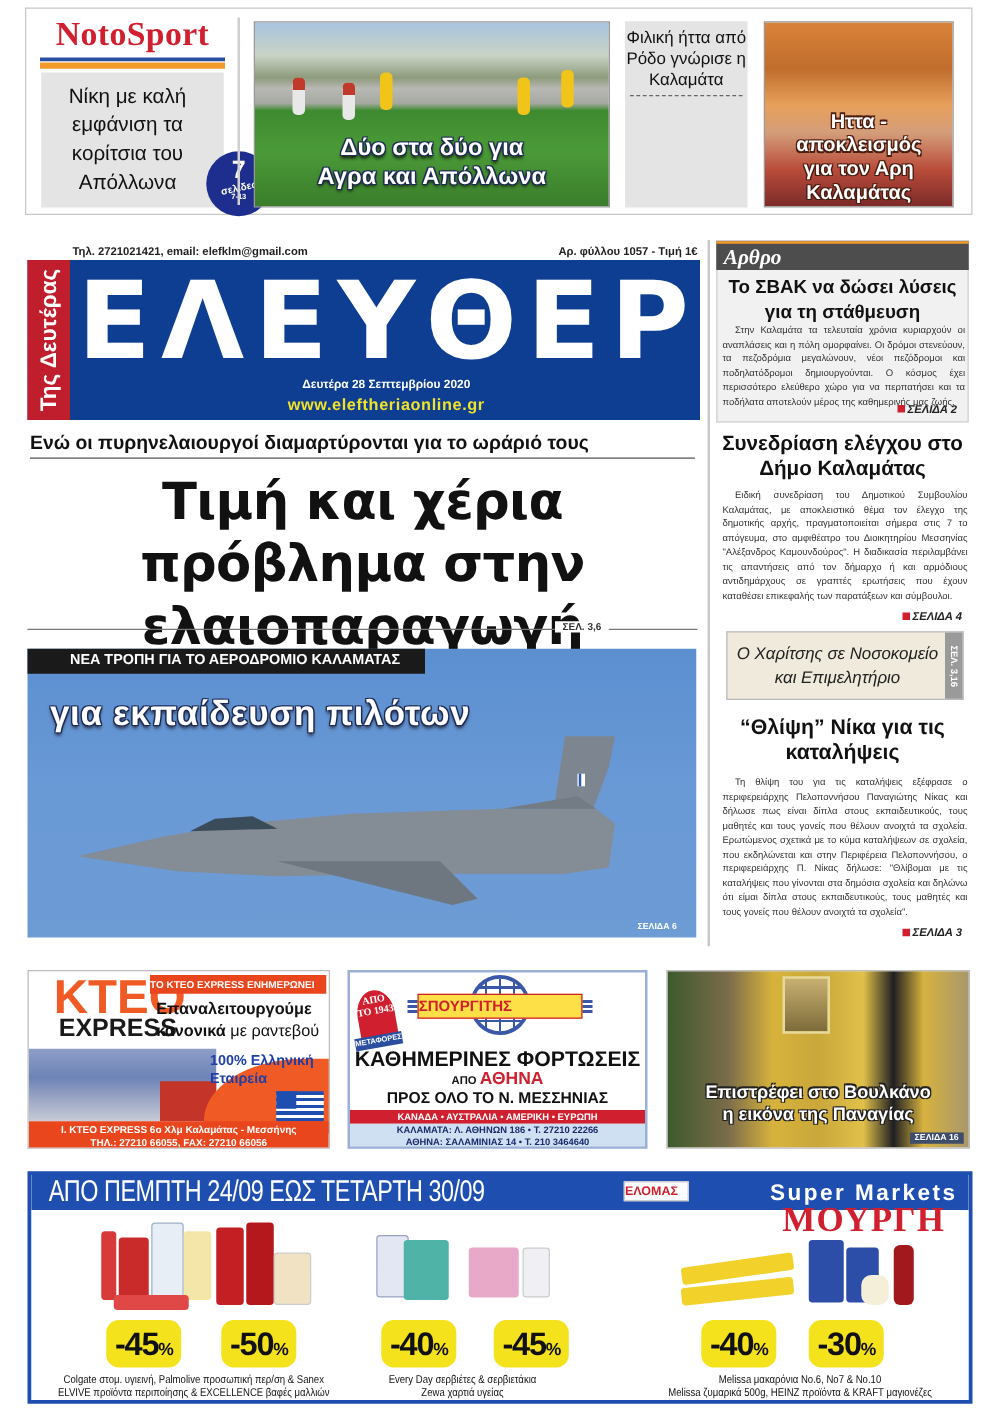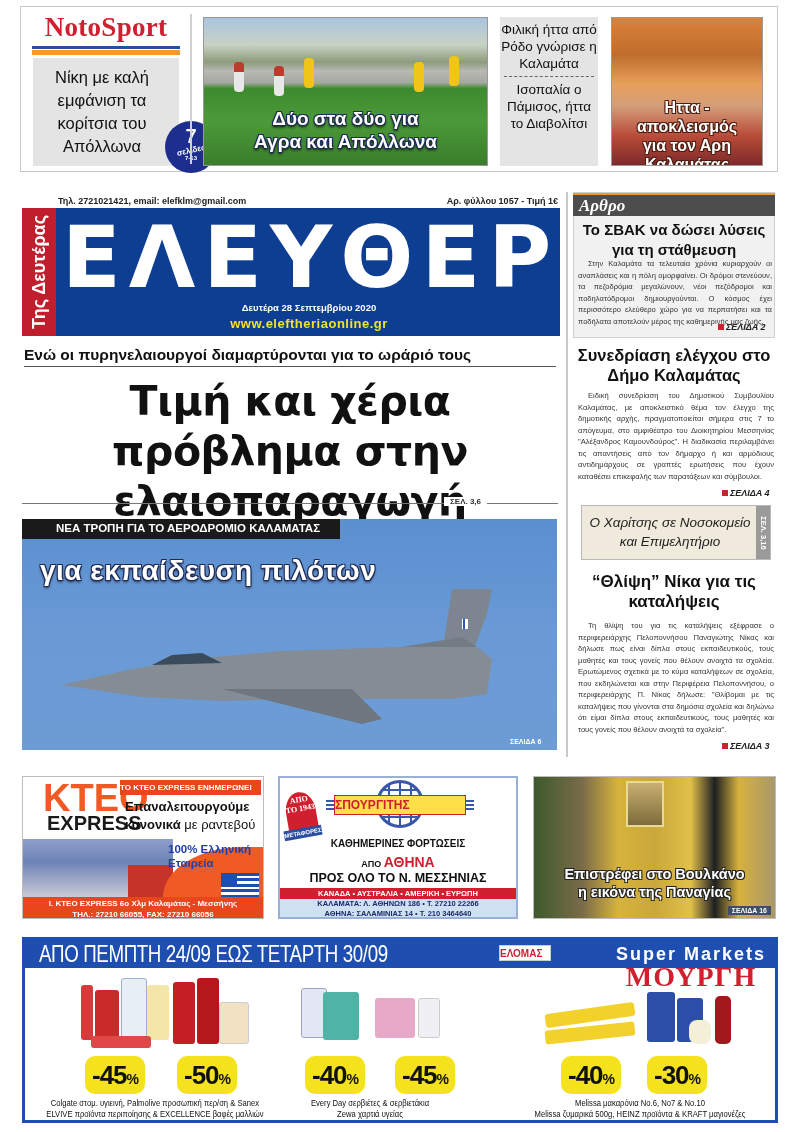--- a/index.html
+++ b/index.html
@@ -92,21 +92,21 @@
   .kteo-flag::before { content:""; position:absolute; left:0; top:0; width: 16px; height: 13.5px; background:#1e4fb0; }
   .kteo-foot { position:absolute; left: 0; top: 120px; width: 100%; height: 23px; background: #e9461e; color:#fff; font-weight:bold; font-size: 8px; line-height: 11px; text-align:center; padding-top: 1px; }
 
   .ad-spour { left: 278px; top: 776px; width: 240px; height: 143px; background: #fff; border: 2px solid #9ab0d6; }
   .spour-globe { position:absolute; left: 96px; top: 2px; width: 48px; height: 48px; border-radius: 50%; border: 3px solid #3a57a8;
     background: repeating-linear-gradient(0deg, transparent 0 7px, #3a57a8 7px 9px), repeating-linear-gradient(90deg, transparent 0 9px, #3a57a8 9px 11px); }
   .spour-wings { position:absolute; left: 46px; top: 22px; width: 148px; height: 12px; background: repeating-linear-gradient(180deg,#3a57a8 0 2px, transparent 2px 4px); }
   .spour-name { position:absolute; left: 54px; top: 17px; width: 132px; background:#fde047; color: #d01f2e; font-weight:bold; font-size: 12px; line-height: 18px; border: 1px solid #d01f2e; }
   .spour-stamp { position:absolute; left: 6px; top: 14px; width: 30px; height: 40px; background: #d01f2e; border-radius: 50% 50% 4px 4px; color:#fff; font-family: "Liberation Serif", serif; font-weight:bold; font-size: 8px; line-height: 9px; text-align:center; padding-top: 3px; transform: rotate(-10deg); }
   .spour-stamp2 { position:absolute; left: 4px; top: 50px; width: 38px; height: 10px; background: #2b4ea0; color:#fff; font-size: 6px; font-weight:bold; text-align:center; line-height: 10px; transform: rotate(-10deg); }
-  .spour-l1 { position:absolute; left: 0; top: 60px; width: 100%; text-align:center; font-weight:bold; font-size: 10px; color:#111; }
+  .spour-l1 { position:absolute; left: 0; top: 60px; width: 100%; text-align:center; font-weight:bold; font-size: 17px; color:#111; }
   .spour-l2 { position:absolute; left: 0; top: 76px; width: 100%; text-align:center; font-size: 9px; font-weight:bold; color:#111; }
   .spour-l2 b { color: #d01f2e; font-size: 14px; }
   .spour-l3 { position:absolute; left: 0; top: 93px; width: 100%; text-align:center; font-weight:bold; font-size: 12.5px; color:#111; }
   .spour-band { position:absolute; left: 0; top: 110px; width: 100%; height: 11px; background: #d01f2e; color:#fff; font-size: 7.5px; font-weight:bold; text-align:center; line-height: 11px; }
   .spour-addr { position:absolute; left: 0; top: 121px; width: 100%; height: 20px; background: #cfe0f3; color:#1a2a6a; font-size: 7.5px; font-weight:bold; text-align:center; line-height: 10px; }
 
   .ad-clergy { left: 533px; top: 776px; width: 243px; height: 143px;
     background: linear-gradient(90deg, #3d5a2c 0%, #7a6b4a 20%, #d7b33c 35%, #c9a73a 50%, #e1c04a 65%, #1f1f22 75%, #d6b23e 85%, #a9976b 100%); }
   .clergy-icon { position:absolute; left: 92px; top: 4px; width: 38px; height: 46px; background: linear-gradient(180deg,#c8b070,#7d6b3a); border: 2px solid #e8d99a; }
   .clergy-caption { position:absolute; left: 0; top: 88px; width: 100%; text-align:center; color:#fff; font-weight:bold; font-size: 14.5px; line-height: 18px;
@@ -155,25 +155,24 @@
   <span class="player" style="left:30px;top:44px;background:#e8e8e8;border-top:10px solid #c0392b;"></span>
   <span class="player" style="left:210px;top:44px;background:#f0c419;"></span>
   <span class="player" style="left:245px;top:38px;background:#f0c419;"></span>
   <span class="photo-caption" style="top:90px;">Δύο στα δύο για</span>
   <span class="photo-caption" style="top:113px;">Αγρα και Απόλλωνα</span>
 </div>
 
 <div class="abs sport-box2">
   <div>Φιλική ήττα από Ρόδο γνώρισε η Καλαμάτα</div>
   <div class="dash"></div>
-  <div>Ισοπαλία ο Πάμισος, ήττα το Διαβολίτσι</div>
 </div>
 
 <div class="abs sport-photo2">
-  <span class="photo-caption" style="top:80px;padding:0 20px;">Ηττα - αποκλεισμός για τον Αρη Καλαμάτας</span>
+  <span class="photo-caption" style="top:70px;padding:0 20px;">Ηττα - αποκλεισμός για τον Αρη Καλαμάτας</span>
 </div>
 
 <div class="abs contact-line">Τηλ. 2721021421, email: elefklm@gmail.com</div>
 <div class="abs issue-line">Αρ. φύλλου 1057 - Τιμή 1€</div>
 <div class="abs masthead"></div>
 <div class="abs masthead-side">
   <span>Της Δευτέρας</span>
 </div>
 <div class="abs mast-title">ΕΛΕΥΘΕΡΙΑ</div>
 <div class="abs mast-date">Δευτέρα 28 Σεπτεμβρίου 2020</div>

